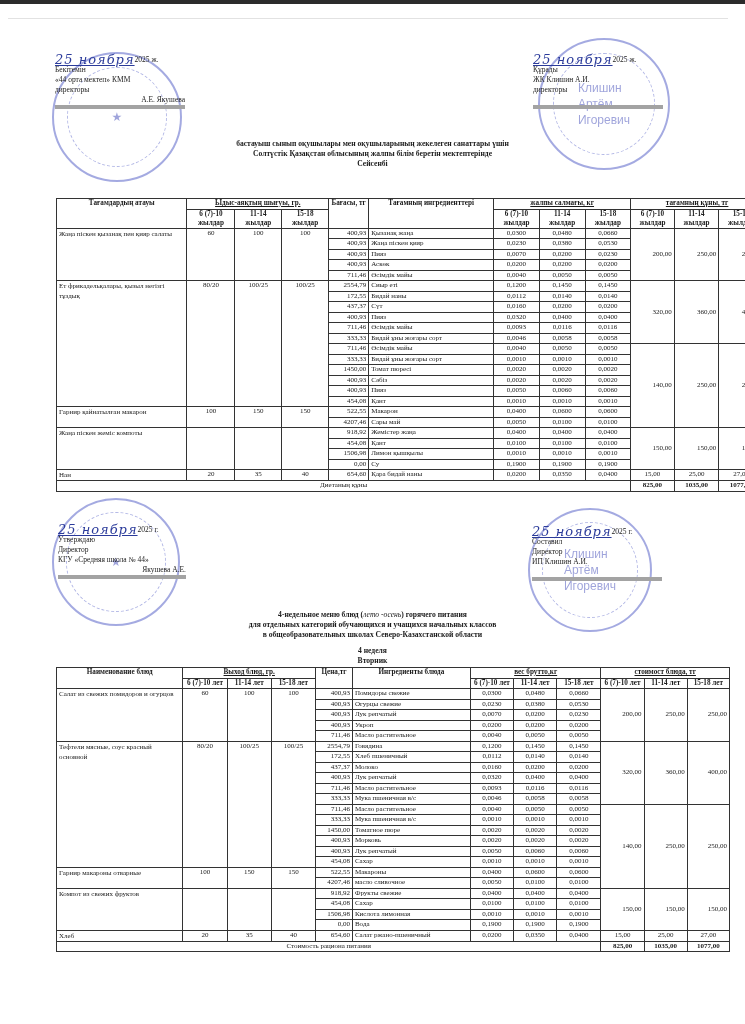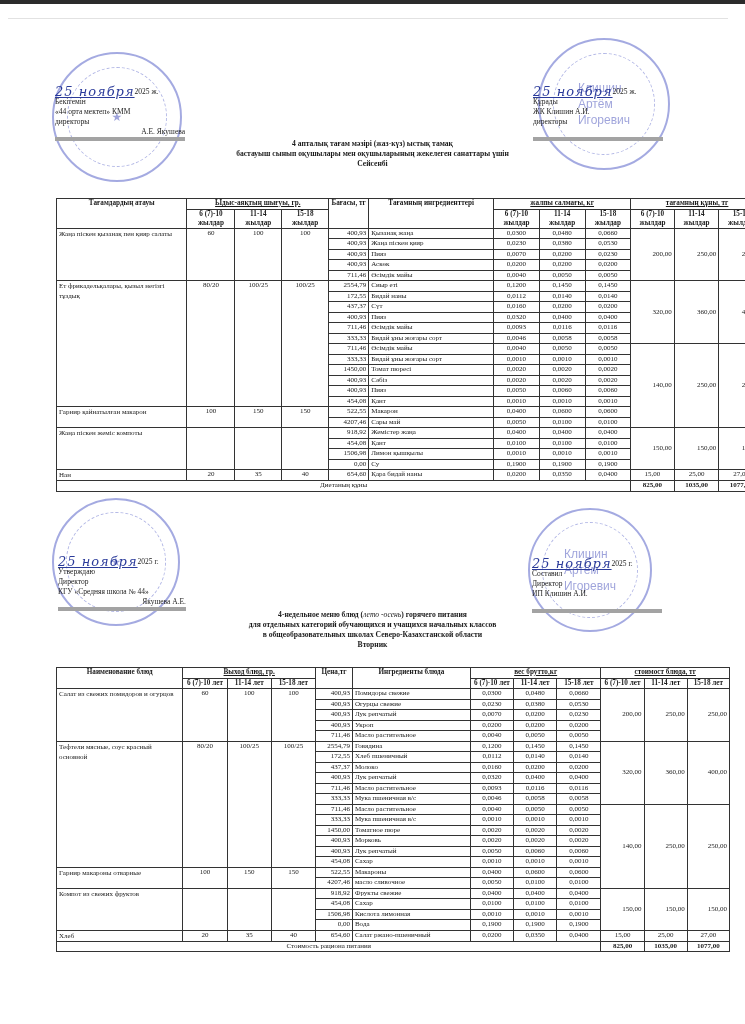--- a/index.html
+++ b/index.html
@@ -1,20 +1,20 @@
 <!DOCTYPE html>
 <html><head>
 <meta charset="utf-8">
 <style>
   html,body{margin:0;padding:0;background:#ffffff;}
   body{width:745px;height:1024px;position:relative;overflow:hidden;font-family:"Liberation Serif","DejaVu Serif",serif;color:#1a1a1a;}
   .topbar{position:absolute;left:0;top:0;width:745px;height:4px;background:#2b2b2b;}
   .page-edge{position:absolute;left:8px;top:18px;width:720px;height:1px;background:#e2e2e2;}
   .approval{position:absolute;font-size:7.5px;line-height:10px;color:#222;}
-  .approval .date{display:flex;align-items:flex-start;margin-top:32px;}
+  .approval .date{display:flex;align-items:flex-start;}
   .approval .date .scr{font-family:"DejaVu Serif",serif;font-style:italic;color:#2a3a9a;font-size:13px;text-decoration:underline;letter-spacing:1px;}
   .approval .line{border-bottom:4px solid #a3a3a3;}
   .stamp{position:absolute;border-radius:50%;border:2px solid rgba(90,100,200,0.55);box-sizing:border-box;}
   .stamp::after{content:"";position:absolute;left:10%;top:10%;right:10%;bottom:10%;border-radius:50%;border:1px dashed rgba(90,100,200,0.45);}
   .stamp .inner{position:absolute;left:50%;top:50%;transform:translate(-50%,-50%);color:rgba(80,90,190,0.55);font-size:12px;text-align:left;line-height:16px;font-family:"Liberation Sans",sans-serif;}
   .title-block{position:absolute;left:0;width:745px;text-align:center;font-weight:bold;font-size:7.6px;line-height:10px;}
   .title-block .sub{margin-top:6px;}
   table.menu{position:absolute;border-collapse:collapse;font-size:7px;table-layout:fixed;}
   table.menu td,table.menu th{border:1px solid #333;padding:0 2px;height:9.5px;line-height:9px;vertical-align:top;overflow:hidden;white-space:nowrap;}
   table.menu th{font-weight:bold;text-align:center;vertical-align:top;font-size:7.2px;}
@@ -54,22 +54,22 @@
       <span class="scr">25 ноября</span>
       <span>2025 ж.</span>
     </div>
   <div>Құрады</div>
   <div>ЖК Клишин А.И.</div>
   <div>директоры</div>
   <div class="line" style="height:10px;"></div>
 </div>
 
 <div class="title-block" style="top:139px;">
-  <div>4 апталық тағам мәзірі (жаз-күз) ыстық тамақ</div>
   <div>бастауыш сынып оқушылары мен оқушыларының жекелеген санаттары үшін</div>
+  <div>Солтүстік Қазақстан облысының жалпы білім беретін мектептерінде</div>
   <div>Сейсенбі</div>
 </div>
 
 <table class="menu" id="kz-table" style="left:56px;top:198px;width:708px;">
   <colgroup>
     <col style="width:117px">
       <col style="width:43px">
       <col style="width:42px">
       <col style="width:42px">
     <col style="width:36px">
@@ -340,20 +340,21 @@
   <div>Составил</div>
   <div>Директор</div>
   <div>ИП Клишин А.И.</div>
   <div class="line" style="height:10px;"></div>
 </div>
 
 <div class="title-block" style="top:610px;">
   <div><span>4-недельное меню блюд (</span><i style="font-weight:normal">лето -осень</i><span>) горячего питания</span></div>
   <div>для отдельных категорий обучающихся и учащихся начальных классов</div>
   <div>в общеобразовательных школах Северо-Казахстанской области</div>
+  <div class="sub">4 неделя</div>
   <div>Вторник</div>
 </div>
 
 <table class="menu" id="ru-table" style="left:56px;top:667px;width:674px;">
   <colgroup>
     <col style="width:120px">
       <col style="width:42px">
       <col style="width:42px">
       <col style="width:42px">
     <col style="width:35px">

